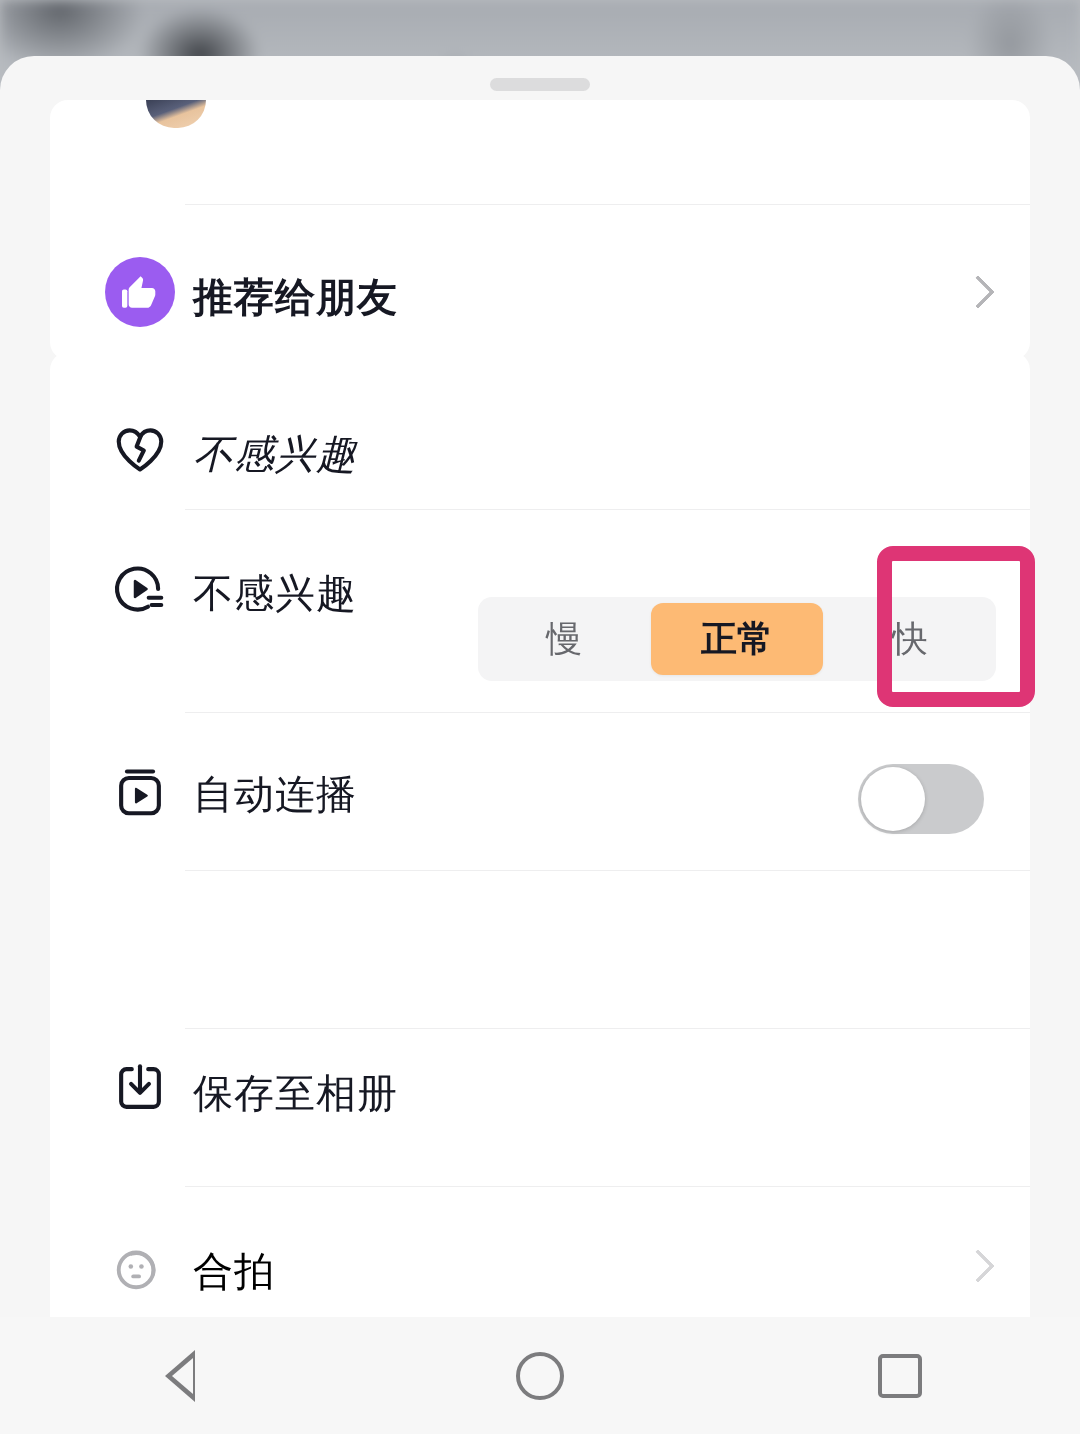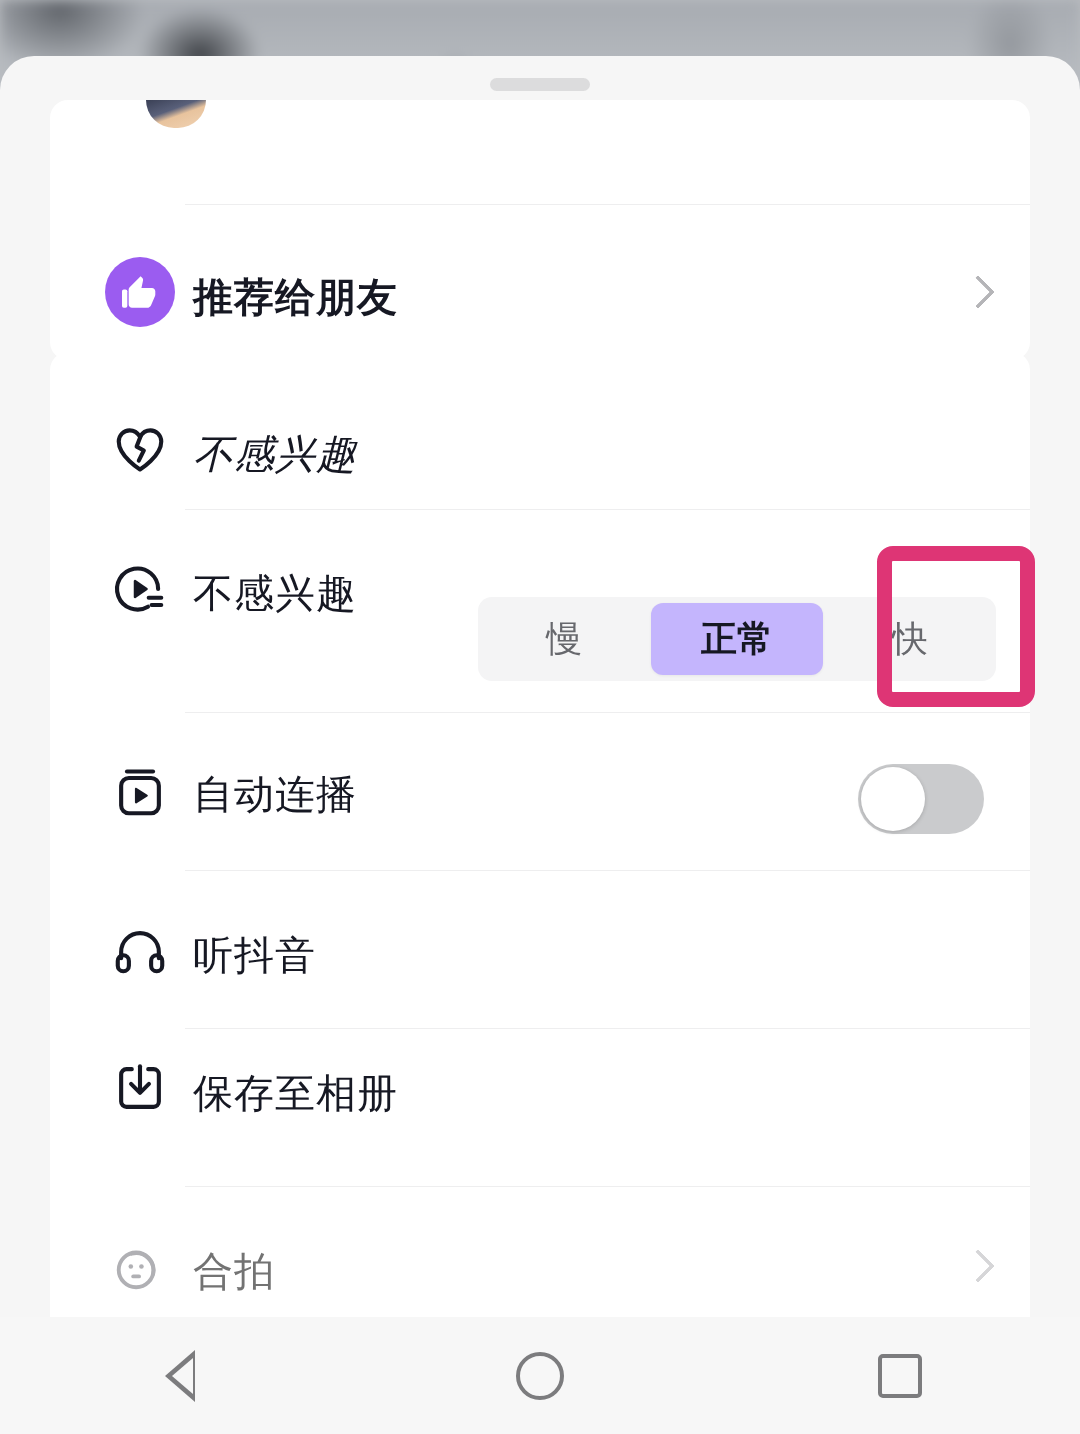--- a/index.html
+++ b/index.html
@@ -61,21 +61,21 @@
   .row-icon{
     position:absolute; left:55px; width:70px; height:70px;
     display:flex; align-items:center; justify-content:center;
   }
   .row-label{
     position:absolute; left:143px;
     font-size:40px; color:#161823; letter-spacing:1px;
     font-family:"Liberation Sans","DejaVu Sans",sans-serif;
     white-space:nowrap;
   }
-  .row-label.muted{ color:#737373; }
+  .row-label.muted{ color:#000000; }
 
   .chev{
     position:absolute; right:38px; width:30px; height:30px;
   }
   .chev::before{
     content:""; position:absolute; left:4px; top:3px;
     width:20px; height:20px;
     border-top:4px solid #b5b5b8; border-right:4px solid #b5b5b8;
     transform:rotate(45deg); border-radius:2px;
   }
@@ -94,21 +94,21 @@
     background:#f4f4f5; border-radius:14px;
     display:flex; align-items:center;
   }
   .seg-item{
     flex:1; height:72px; margin:0 0px;
     display:flex; align-items:center; justify-content:center;
     font-size:36px; color:#67686d; border-radius:12px;
     font-family:"Liberation Sans","DejaVu Sans",sans-serif;
   }
   .seg-item.selected{
-    background:#c4b5fd; color:#161823; font-weight:bold;
+    background:#fdba74; color:#161823; font-weight:bold;
     box-shadow:0 1px 3px rgba(0,0,0,.06);
   }
 
   
   #autoplay-toggle{
     position:absolute; left:858px; top:708px;
     width:126px; height:70px; border-radius:35px; background:#cacbcd;
   }
   #autoplay-toggle .knob{
     position:absolute; left:3px; top:3px; width:64px; height:64px;
@@ -208,30 +208,20 @@
           <rect x="4.2" y="6.2" width="15.6" height="14.6" rx="3.2"></rect>
           <path d="M6.6 3.5h10.8"></path>
           <path d="M10.6 10.3 15 13.1a.45.45 0 0 1 0 .76l-4.4 2.8a.45.45 0 0 1-.7-.38v-5.6a.45.45 0 0 1 .7-.38Z" fill="#161823" stroke="none"></path>
         </svg>
       </span>
       <span class="row-label" style="top:53px;">自动连播</span>
     </div>
 
     <div class="divider" style="top:518px;"></div>
 
-    <div class="row" style="top:520px; height:156px;">
-      <span class="row-icon" style="top:43px;">
-        <svg width="58" height="58" viewBox="0 0 24 24" fill="none" stroke="#161823" stroke-width="1.7" stroke-linecap="round" stroke-linejoin="round">
-          <path d="M4.2 15.4v-2.6a7.8 7.8 0 0 1 15.6 0v2.6"></path>
-          <rect x="2.8" y="14.2" width="4.6" height="6.6" rx="2.3"></rect>
-          <rect x="16.6" y="14.2" width="4.6" height="6.6" rx="2.3"></rect>
-        </svg>
-      </span>
-      <span class="row-label" style="top:56px;">听抖音</span>
-    </div>
 
     <div class="divider" style="top:676px;"></div>
 
     <div class="row" style="top:658px; height:156px;">
       <span class="row-icon" style="top:43px;">
         <svg width="58" height="58" viewBox="0 0 24 24" fill="none" stroke="#161823" stroke-width="1.7" stroke-linecap="round" stroke-linejoin="round">
           <path d="M8.6 4.2H6.4a2.2 2.2 0 0 0-2.2 2.2v11.2a2.2 2.2 0 0 0 2.2 2.2h11.2a2.2 2.2 0 0 0 2.2-2.2V6.4a2.2 2.2 0 0 0-2.2-2.2h-2.2"></path>
           <path d="M12 3v10.6"></path>
           <path d="m8.3 10.3 3.7 3.7 3.7-3.7" fill="none"></path>
         </svg>

